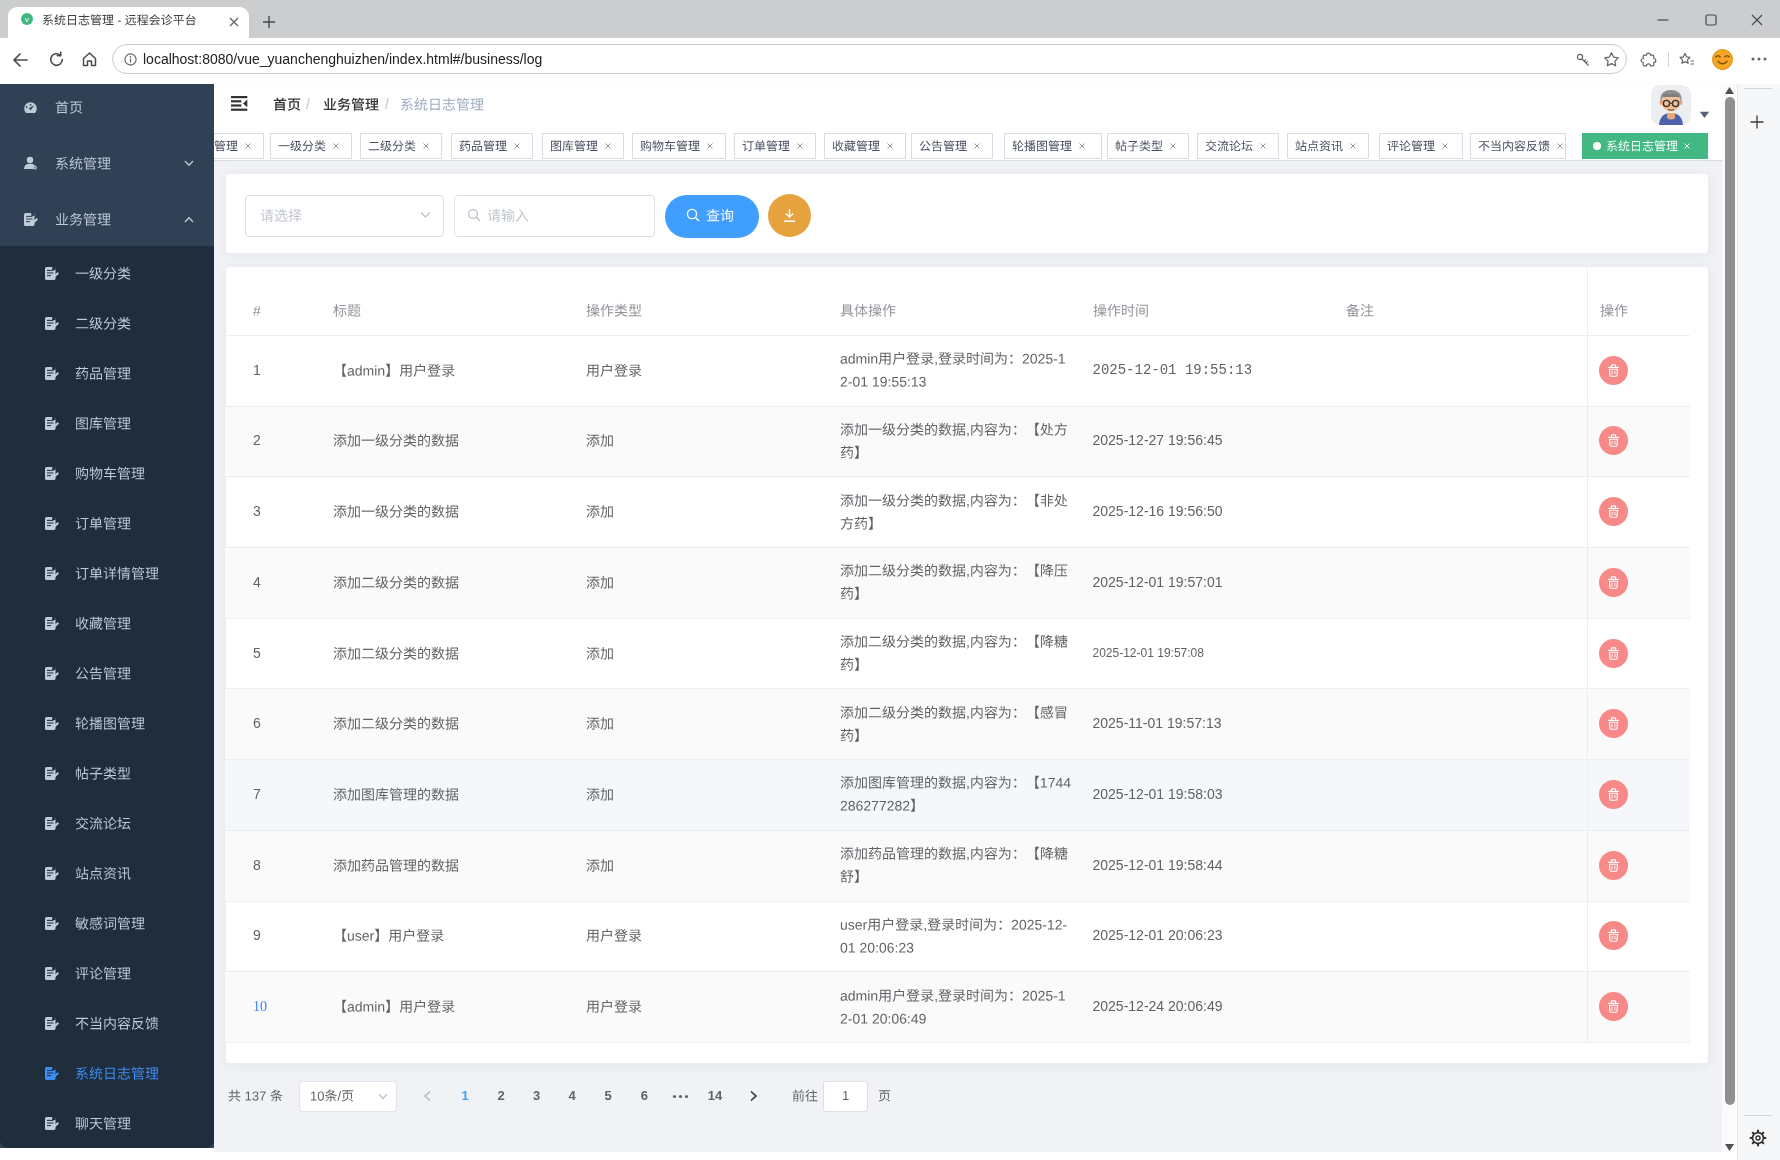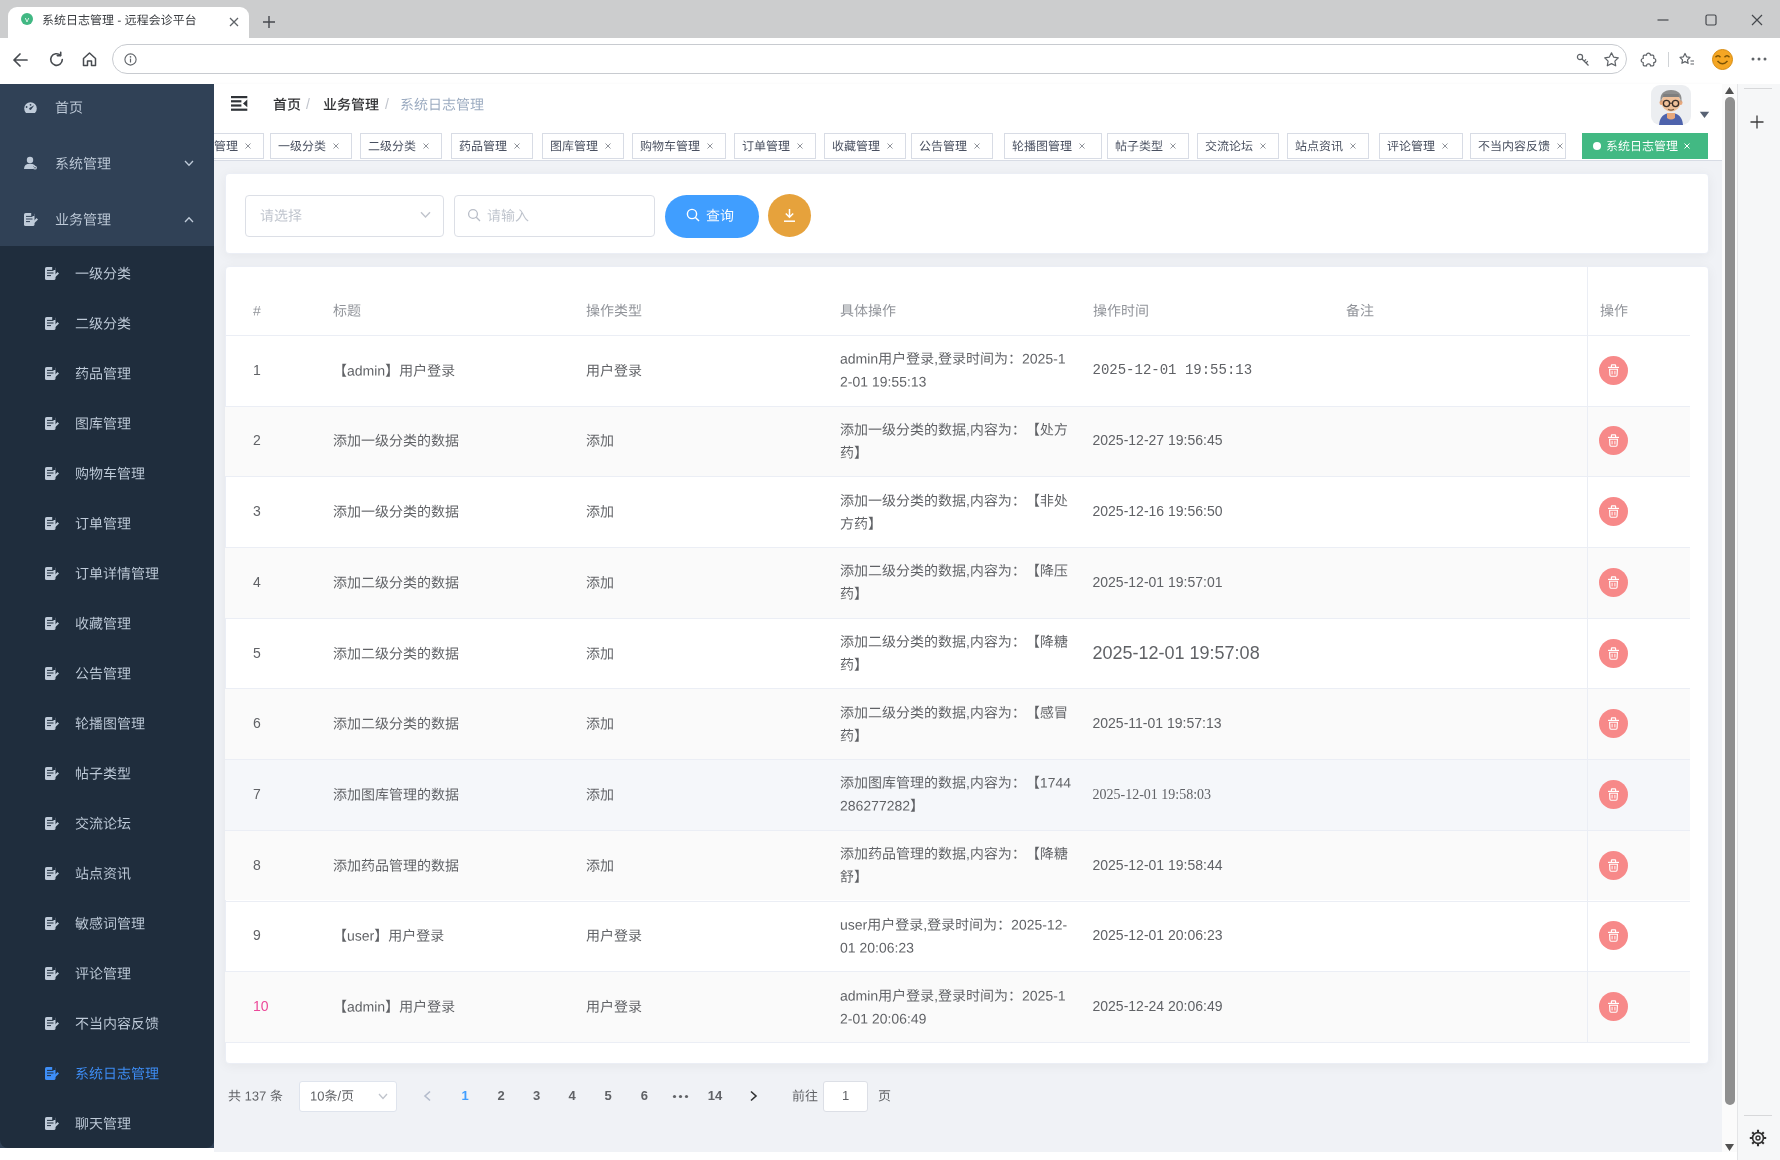--- a/index.html
+++ b/index.html
@@ -184,20 +184,21 @@
     </svg>
     <svg style="position:absolute;left:81px;top:51px;" width="17" height="17" viewBox="0 0 17 17">
       <path d="M2.5 7.5L8.5 2L14.5 7.5V14.5H10.5V10H6.5V14.5H2.5Z" stroke="#474b50" stroke-width="1.5" fill="none" stroke-linejoin="round"></path>
     </svg>
     <div style="position:absolute;left:112px;top:44px;width:1515px;height:30px;background:#fff;border:1px solid #c8cbd0;border-radius:16px;box-sizing:border-box"></div>
     <svg style="position:absolute;left:124px;top:53px;" width="13" height="13" viewBox="0 0 13 13">
       <circle cx="6.5" cy="6.5" r="5.6" stroke="#5f6368" stroke-width="1.1" fill="none"></circle>
       <path d="M6.5 5.6V9.5" stroke="#5f6368" stroke-width="1.2"></path>
       <circle cx="6.5" cy="3.9" r=".8" fill="#5f6368"></circle>
     </svg>
+    <div style="position:absolute;left:143px;top:48.5px;font-size:14px;color:#202124;font-family:'Liberation Sans',sans-serif;line-height:21.0px;white-space:nowrap">localhost:8080/vue_yuanchenghuizhen/index.html#/business/log</div>
     <svg style="position:absolute;left:1575px;top:52px;" width="16" height="16" viewBox="0 0 16 16">
       <circle cx="5" cy="5" r="2.6" stroke="#5f6368" stroke-width="1.2" fill="none"></circle>
       <path d="M7 7L13.5 13.5M11 11L12.8 9.2M9.2 9.2L11 7.4" stroke="#5f6368" stroke-width="1.2" fill="none"></path>
     </svg>
     <svg style="position:absolute;left:1603px;top:51px;" width="17" height="17" viewBox="0 0 17 17">
       <path d="M8.5 1.8L10.6 6.1L15.3 6.8L11.9 10.1L12.7 14.8L8.5 12.6L4.3 14.8L5.1 10.1L1.7 6.8L6.4 6.1Z" stroke="#5f6368" stroke-width="1.2" fill="none" stroke-linejoin="round"></path>
     </svg>
     <svg style="position:absolute;left:1640px;top:51px;" width="17" height="17" viewBox="0 0 17 17">
       <path d="M8.5 2.2a2 2 0 0 1 2 2h2.3a1 1 0 0 1 1 1v2.3a2 2 0 1 1 0 4v2.3a1 1 0 0 1-1 1h-2.3a2 2 0 1 0-4 0H4.2a1 1 0 0 1-1-1v-2.3a2 2 0 1 1 0-4V5.2a1 1 0 0 1 1-1h2.3a2 2 0 0 1 2-2z" stroke="#5f6368" stroke-width="1.2" fill="none"></path>
     </svg>
@@ -755,21 +756,21 @@
       <use href="#g88" transform="translate(157.89 15.61) scale(0.014 -0.014)"></use>
       <use href="#g89" transform="translate(171.89 15.61) scale(0.014 -0.014)"></use>
       <use href="#g78" transform="translate(185.89 15.61) scale(0.014 -0.014)"></use>
       <use href="#g105" transform="translate(199.89 15.61) scale(0.014 -0.014)"></use>
       <use href="#g107" transform="translate(213.89 15.61) scale(0.014 -0.014)"></use>
     </svg>
     <svg style="position:absolute;left:839.5px;top:654.05px" width="30" height="21" fill="#606266">
       <use href="#g27" transform="translate(0.0 15.61) scale(0.014 -0.014)"></use>
       <use href="#g84" transform="translate(14.0 15.61) scale(0.014 -0.014)"></use>
     </svg>
-    <div style="position:absolute;left:1092.5px;top:642.6px;font-size:18px;color:#606266;font-family:'Liberation Sans',sans-serif;line-height:21.0px;white-space:nowrap">2025-12-01 19:57:08</div>
+    <div style="position:absolute;left:1092.5px;top:642.6px;font-size:12px;color:#606266;font-family:'Liberation Sans',sans-serif;line-height:21.0px;white-space:nowrap">2025-12-01 19:57:08</div>
     <div style="position:absolute;left:1599px;top:638.6px;width:29px;height:29px;border-radius:50%;background:#f78989"></div>
     <svg style="position:absolute;left:1607px;top:646.6px" width="13" height="13" viewBox="0 0 13 13">
       <g fill="none" stroke="#fff" stroke-width="1.15">
         <path d="M1 3.4H12"></path>
         <path d="M4.4 3.2V1.4Q4.4 .8 5 .8H8Q8.6 .8 8.6 1.4V3.2"></path>
         <path d="M2.6 5.2H10.4L10.1 11Q10 12.2 9 12.2H4Q3 12.2 2.9 11Z"></path>
         <path d="M5.1 6.8V10.4M7.9 6.8V10.4" stroke-width=".95"></path>
       </g>
     </svg>
     <div style="position:absolute;left:225px;top:688.4px;width:1464.6px;height:1px;background:#ebeef5"></div>
@@ -867,21 +868,21 @@
       <use href="#g112" transform="translate(7.79 15.61) scale(0.006836 -0.006836)"></use>
       <use href="#g113" transform="translate(15.57 15.61) scale(0.006836 -0.006836)"></use>
       <use href="#g90" transform="translate(23.36 15.61) scale(0.006836 -0.006836)"></use>
       <use href="#g110" transform="translate(31.14 15.61) scale(0.006836 -0.006836)"></use>
       <use href="#g110" transform="translate(38.93 15.61) scale(0.006836 -0.006836)"></use>
       <use href="#g90" transform="translate(46.72 15.61) scale(0.006836 -0.006836)"></use>
       <use href="#g112" transform="translate(54.5 15.61) scale(0.006836 -0.006836)"></use>
       <use href="#g90" transform="translate(62.29 15.61) scale(0.006836 -0.006836)"></use>
       <use href="#g84" transform="translate(70.08 15.61) scale(0.014 -0.014)"></use>
     </svg>
-    <div style="position:absolute;left:1092.5px;top:784.0px;font-size:14px;color:#606266;font-family:Liberation Serif, serif;line-height:21.0px;white-space:nowrap">2025-12-01 19:58:03</div>
+    <div style="position:absolute;left:1092.5px;top:784.0px;font-size:14px;color:#606266;font-family:Liberation Sans, sans-serif;line-height:21.0px;white-space:nowrap">2025-12-01 19:58:03</div>
     <div style="position:absolute;left:1599px;top:780.0px;width:29px;height:29px;border-radius:50%;background:#f78989"></div>
     <svg style="position:absolute;left:1607px;top:788.0px" width="13" height="13" viewBox="0 0 13 13">
       <g fill="none" stroke="#fff" stroke-width="1.15">
         <path d="M1 3.4H12"></path>
         <path d="M4.4 3.2V1.4Q4.4 .8 5 .8H8Q8.6 .8 8.6 1.4V3.2"></path>
         <path d="M2.6 5.2H10.4L10.1 11Q10 12.2 9 12.2H4Q3 12.2 2.9 11Z"></path>
         <path d="M5.1 6.8V10.4M7.9 6.8V10.4" stroke-width=".95"></path>
       </g>
     </svg>
     <div style="position:absolute;left:225px;top:829.8px;width:1464.6px;height:1px;background:#ebeef5"></div>
@@ -997,21 +998,21 @@
     <svg style="position:absolute;left:1607px;top:929.4px" width="13" height="13" viewBox="0 0 13 13">
       <g fill="none" stroke="#fff" stroke-width="1.15">
         <path d="M1 3.4H12"></path>
         <path d="M4.4 3.2V1.4Q4.4 .8 5 .8H8Q8.6 .8 8.6 1.4V3.2"></path>
         <path d="M2.6 5.2H10.4L10.1 11Q10 12.2 9 12.2H4Q3 12.2 2.9 11Z"></path>
         <path d="M5.1 6.8V10.4M7.9 6.8V10.4" stroke-width=".95"></path>
       </g>
     </svg>
     <div style="position:absolute;left:225px;top:971.2px;width:1464.6px;height:1px;background:#ebeef5"></div>
     <div style="position:absolute;left:225px;top:972.2px;width:1464.6px;height:69.7px;background:#fafafa"></div>
-    <div style="position:absolute;left:253px;top:996.1px;font-size:14px;color:#ec4899;font-family:Liberation Sans, sans-serif;line-height:21.0px;white-space:nowrap">10</div>
+    <div style="position:absolute;left:253px;top:996.1px;font-size:14px;color:#3b82f6;font-family:Liberation Serif, serif;line-height:21.0px;white-space:nowrap">10</div>
     <svg style="position:absolute;left:333px;top:996.05px" width="124" height="21" fill="#606266">
       <use href="#g78" transform="translate(0.0 15.61) scale(0.014 -0.014)"></use>
       <use href="#g79" transform="translate(14.0 15.61) scale(0.006836 -0.006836)"></use>
       <use href="#g80" transform="translate(21.79 15.61) scale(0.006836 -0.006836)"></use>
       <use href="#g81" transform="translate(29.57 15.61) scale(0.006836 -0.006836)"></use>
       <use href="#g82" transform="translate(41.23 15.61) scale(0.006836 -0.006836)"></use>
       <use href="#g83" transform="translate(44.34 15.61) scale(0.006836 -0.006836)"></use>
       <use href="#g84" transform="translate(52.13 15.61) scale(0.014 -0.014)"></use>
       <use href="#g20" transform="translate(66.13 15.61) scale(0.014 -0.014)"></use>
       <use href="#g21" transform="translate(80.13 15.61) scale(0.014 -0.014)"></use>

